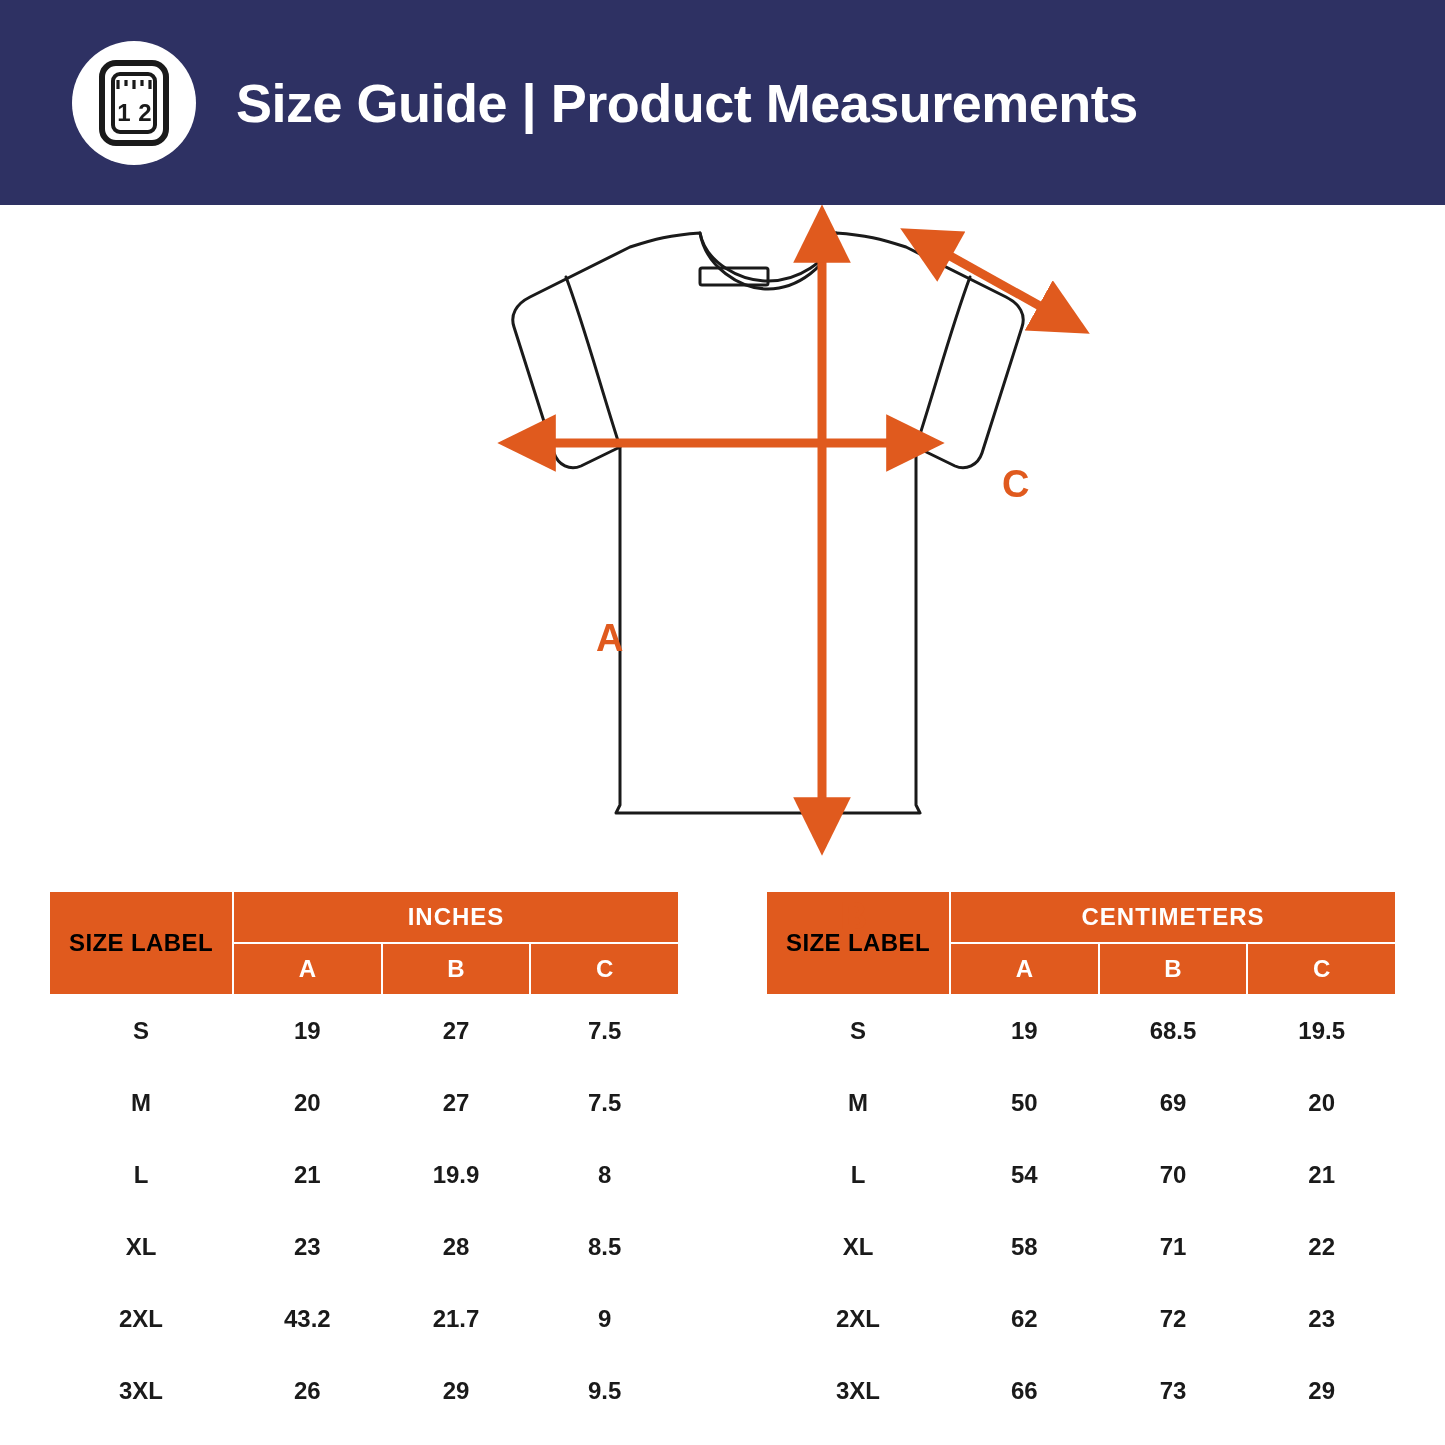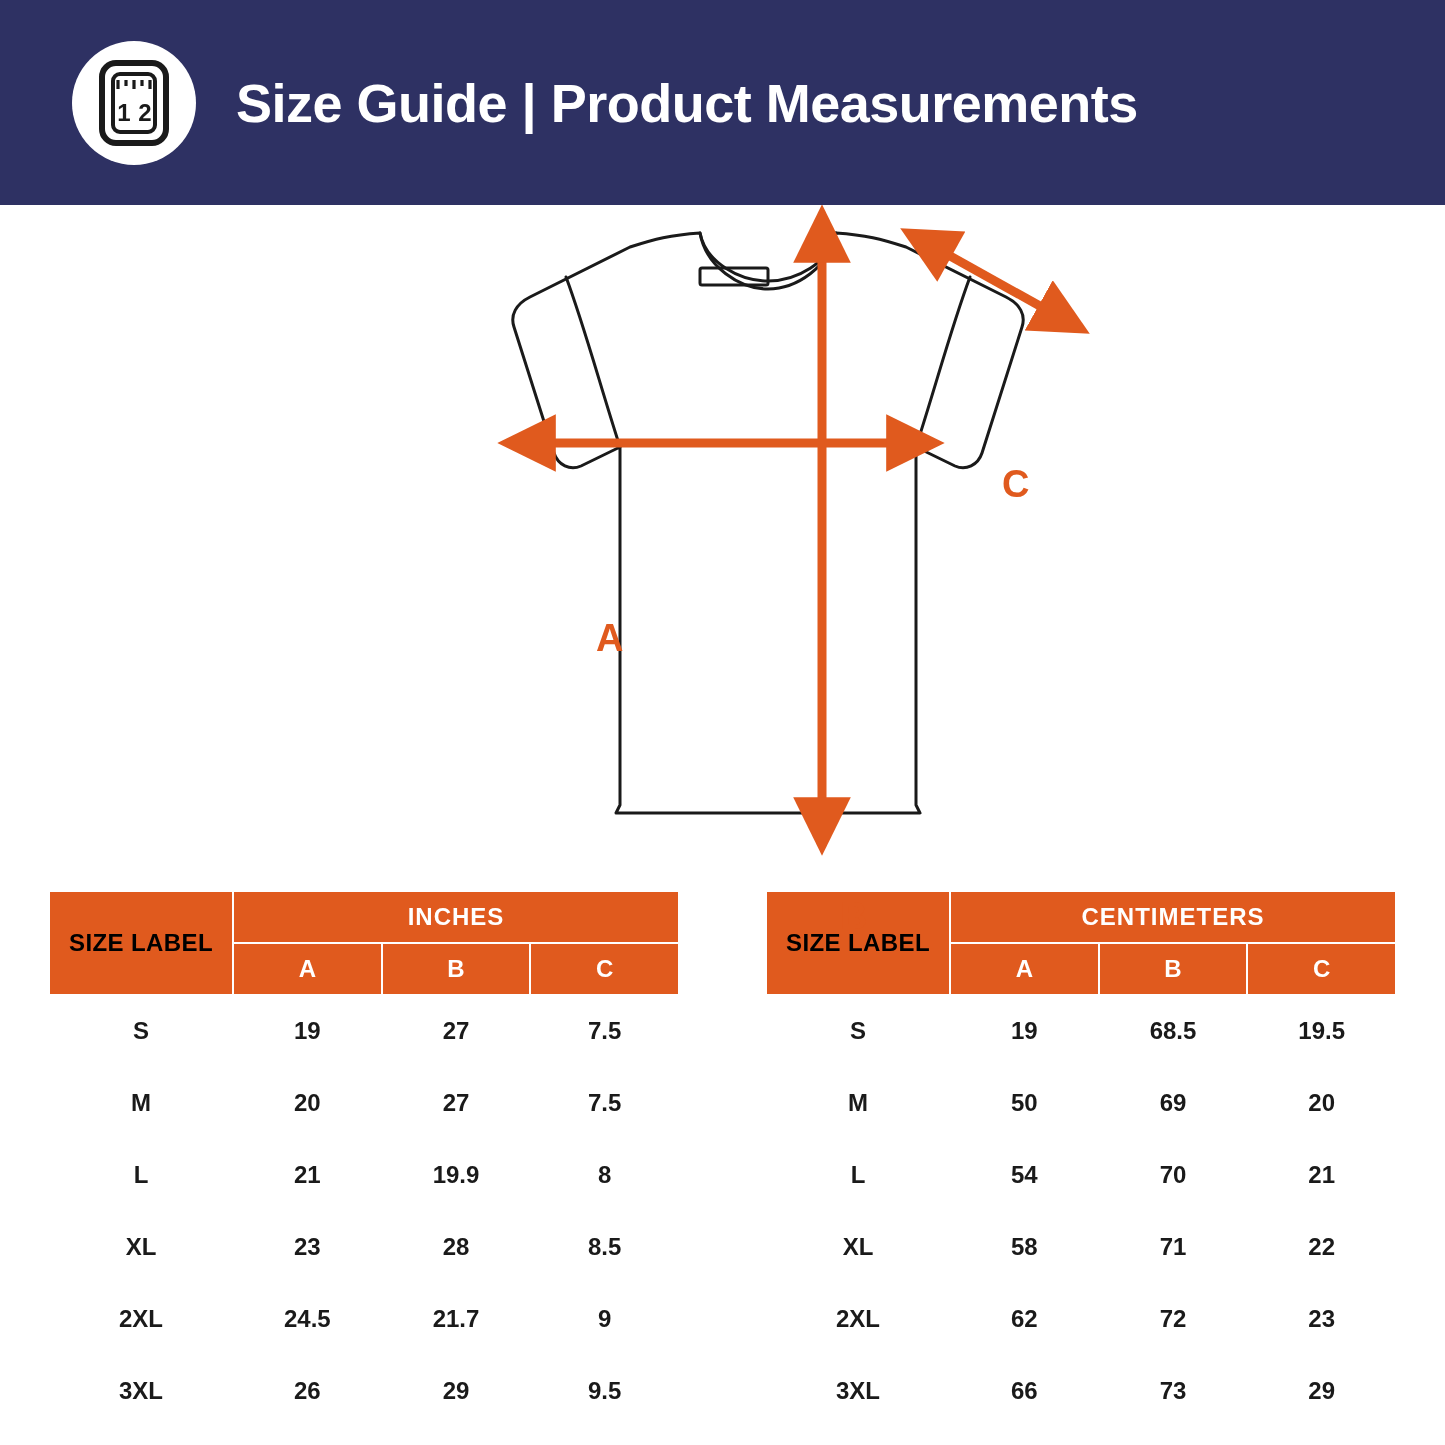--- a/index.html
+++ b/index.html
@@ -228,21 +228,21 @@
         <td class="val">8</td>
       </tr>
       <tr>
         <td class="size-name">XL</td>
         <td class="val">23</td>
         <td class="val">28</td>
         <td class="val">8.5</td>
       </tr>
       <tr>
         <td class="size-name">2XL</td>
-        <td class="val">24.5</td>
+        <td class="val">43.2</td>
         <td class="val">21.7</td>
         <td class="val">9</td>
       </tr>
       <tr>
         <td class="size-name">3XL</td>
         <td class="val">26</td>
         <td class="val">29</td>
         <td class="val">9.5</td>
       </tr>
     </tbody>

